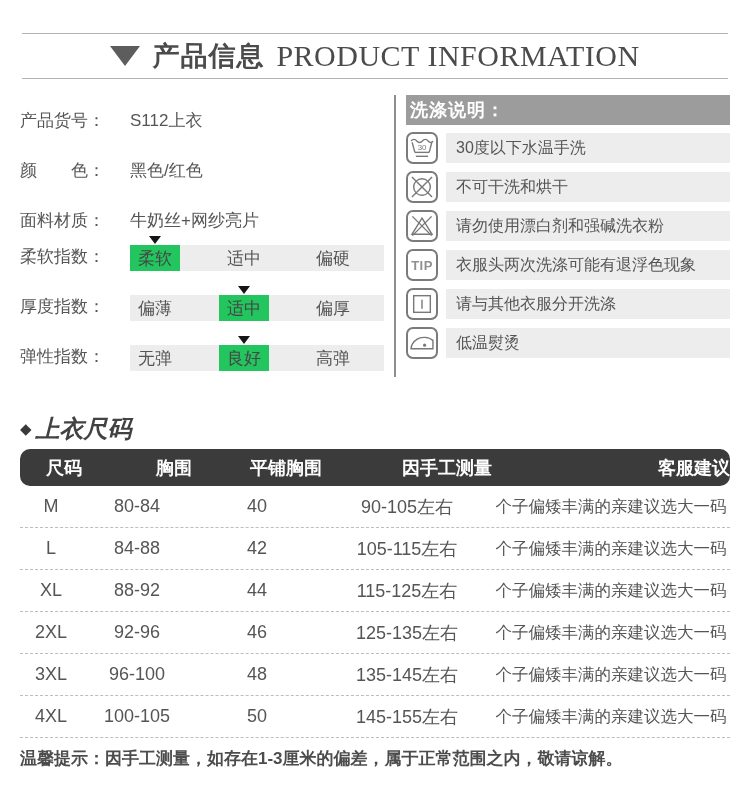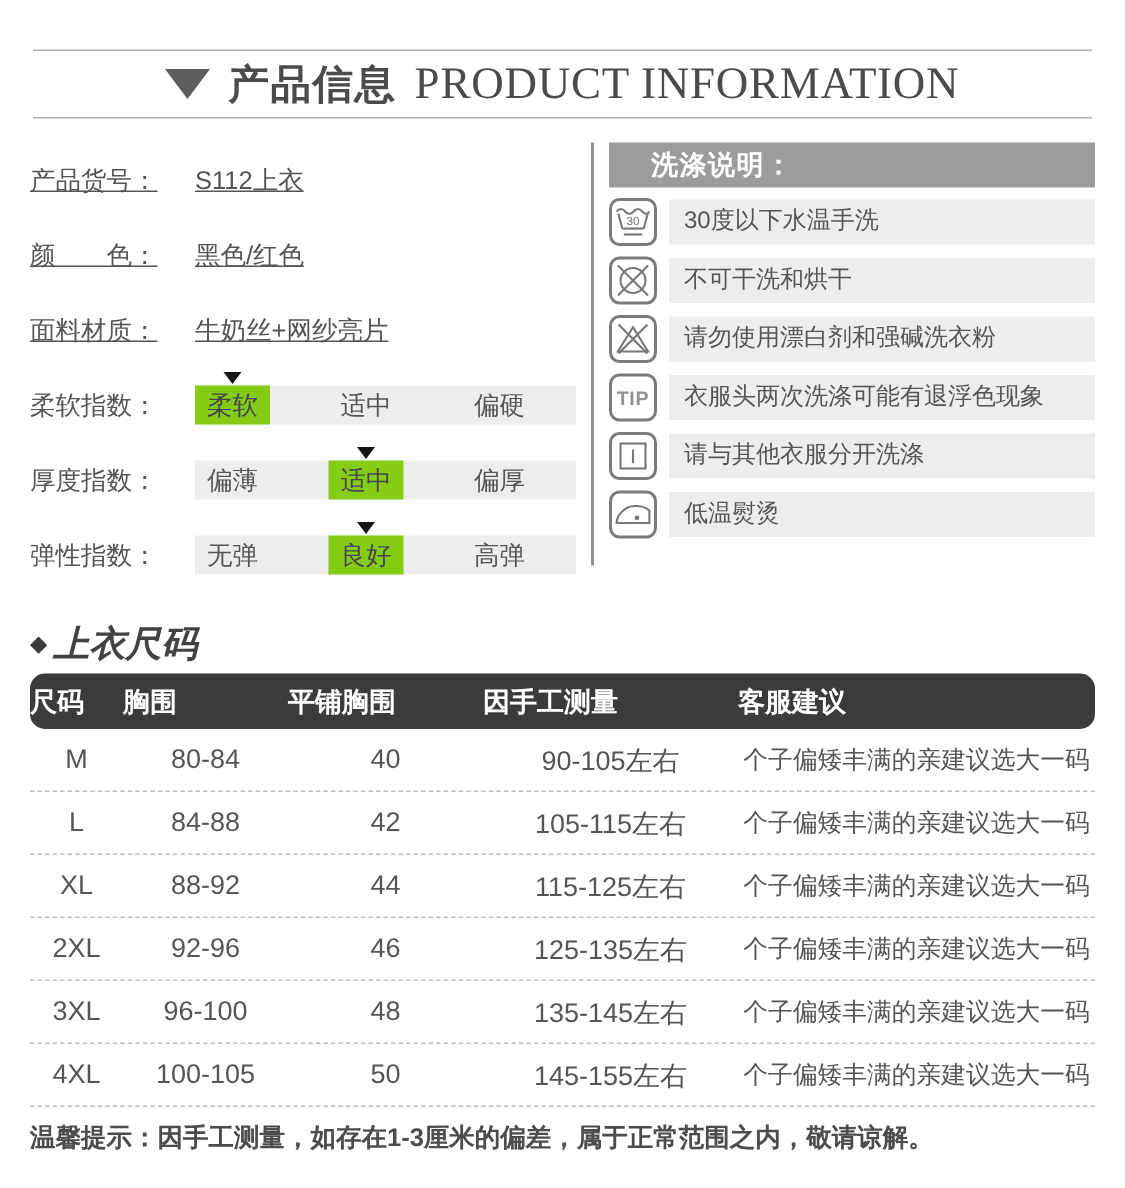--- a/index.html
+++ b/index.html
@@ -32,49 +32,49 @@
     font-family: "Liberation Serif", "DejaVu Serif", serif;
     font-size: 30px; color: #4b4b4b; letter-spacing: 0.5px;
   }
 
   
   .main { display: flex; padding: 0 20px; margin-top: 16px; }
   .left-col { width: 364px; }
   .v-divider { width: 2px; height: 282px; background: #8f8f8f; margin-left: 10px; }
   .right-col { flex: 1; margin-left: 10px; }
 
-  .field { height: 50px; display: flex; align-items: center; font-size: 17px; color: #555; text-decoration: underline; }
+  .field { height: 50px; display: flex; align-items: center; font-size: 17px; color: #555; }
   .field .lbl { width: 110px; flex: none; }
-  .index-row { height: 50px; display: flex; align-items: center; }
+  .index-row { height: 50px; display: flex; }
   .index-row .lbl { width: 110px; flex: none; font-size: 17px; }
   .index-bar {
     flex: 1; height: 26px; background: #ededed;
     display: flex; justify-content: space-between;
     padding-right: 26px;
   }
   .opt {
     position: relative; padding: 0 8px;
     display: flex; align-items: center;
     font-size: 17px; color: #555;
   }
-  .opt.selected { background: #84cc16; color: #464646; }
+  .opt.selected { background: #22c55e; color: #464646; }
   .opt.selected::after {
     content: ""; position: absolute; top: -9px; left: 50%;
     transform: translateX(-50%);
     border-left: 6px solid transparent;
     border-right: 6px solid transparent;
     border-top: 8px solid #151515;
   }
 
   
   .wash-title {
     background: #9c9c9c; color: #fff;
     height: 30px; line-height: 30px;
     font-size: 18px; font-weight: bold;
-    padding-left: 28px; letter-spacing: 1px;
+    padding-left: 4px; letter-spacing: 1px;
   }
   .wash-row { display: flex; align-items: center; margin-top: 7px; }
   .wash-icon {
     width: 32px; height: 32px; flex: none;
     border: 2px solid #7b7b7b; border-radius: 7px;
     display: flex; align-items: center; justify-content: center;
     background: #fff;
   }
   .wash-icon svg { display: block; }
   .tip-letters { font-weight: bold; font-size: 13px; color: #909090; letter-spacing: 0.5px; }
@@ -92,21 +92,21 @@
     color: #424242; display: flex; align-items: center; gap: 4px;
     height: 28px;
   }
   .size-title .bullet { font-size: 15px; font-style: normal; color: #3a3a3a; }
   .size-table { margin: 0 20px; }
   .thead {
     background: #3b3b3b; border-radius: 10px; height: 37px;
     display: grid; grid-template-columns: 62px 110px 130px 170px 1fr;
     align-items: center; color: #fff; font-size: 18px; font-weight: bold;
   }
-  .thead > div { text-align: left; }
+  .thead > div { text-align: right; }
   .trow {
     display: grid; grid-template-columns: 62px 110px 130px 170px 1fr;
     height: 42px; align-items: center;
     border-bottom: 1px dashed #bdbdbd;
     font-size: 18px; color: #555;
   }
   .trow > div { text-align: center; }
   .trow .advice { font-size: 16.5px; white-space: nowrap; }
 
   .note { margin: 9px 20px 0; font-size: 17px; color: #4c4c4c; font-weight: bold; }

